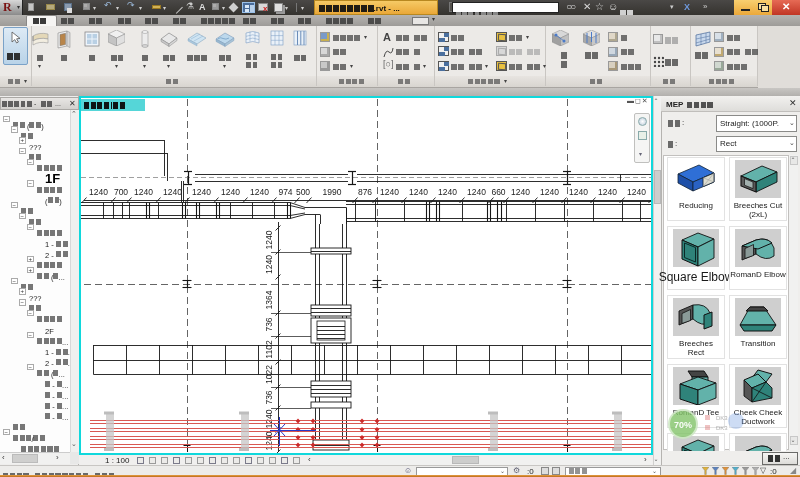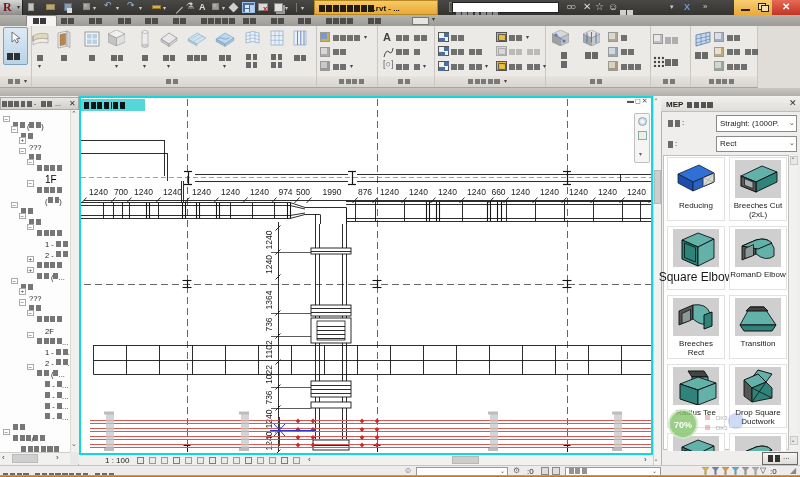--- a/index.html
+++ b/index.html
@@ -308,21 +308,21 @@
 <div class="ab" style="left:3px;top:115.5px;width:6.5px;height:6.5px;background:#fff;border:1px solid #aaa;font-size:6px;line-height:4.5px;text-align:center;color:#333">−</div>
 <div class="txt" style="left:13px;top:115.0px;height:9px"><span style="display:inline-block;vertical-align:middle;width:11.8px;height:6px;background-image:repeating-linear-gradient(90deg,rgba(55,55,55,.68) 0 5.2px,transparent 5.2px 6.6px);"></span><span style="font-size:7.5px;color:#222;position:relative;top:-0.5px"> (</span><span style="display:inline-block;vertical-align:middle;width:11.8px;height:6px;background-image:repeating-linear-gradient(90deg,rgba(55,55,55,.68) 0 5.2px,transparent 5.2px 6.6px);"></span><span style="font-size:7.5px;color:#222;position:relative;top:-0.5px">)</span></div>
 <div class="ab" style="left:11px;top:126.3px;width:6.5px;height:6.5px;background:#fff;border:1px solid #aaa;font-size:6px;line-height:4.5px;text-align:center;color:#333">−</div>
 <div class="txt" style="left:21px;top:125.8px;height:9px"><span style="display:inline-block;vertical-align:middle;width:11.8px;height:6px;background-image:repeating-linear-gradient(90deg,rgba(55,55,55,.68) 0 5.2px,transparent 5.2px 6.6px);"></span></div>
 <div class="ab" style="left:19px;top:137.1px;width:6.5px;height:6.5px;background:#fff;border:1px solid #aaa;font-size:6px;line-height:4.5px;text-align:center;color:#333">+</div>
 <div class="txt" style="left:29px;top:136.6px;height:9px"><span style="font-size:7.5px;color:#222;position:relative;top:-0.5px">???</span></div>
 <div class="ab" style="left:19px;top:147.9px;width:6.5px;height:6.5px;background:#fff;border:1px solid #aaa;font-size:6px;line-height:4.5px;text-align:center;color:#333">−</div>
 <div class="txt" style="left:29px;top:147.4px;height:9px"><span style="display:inline-block;vertical-align:middle;width:11.8px;height:6px;background-image:repeating-linear-gradient(90deg,rgba(55,55,55,.68) 0 5.2px,transparent 5.2px 6.6px);"></span></div>
 <div class="ab" style="left:27px;top:158.7px;width:6.5px;height:6.5px;background:#fff;border:1px solid #aaa;font-size:6px;line-height:4.5px;text-align:center;color:#333">−</div>
 <div class="txt" style="left:37px;top:158.2px;height:9px"><span style="display:inline-block;vertical-align:middle;width:25.0px;height:6px;background-image:repeating-linear-gradient(90deg,rgba(55,55,55,.68) 0 5.2px,transparent 5.2px 6.6px);"></span></div>
-<div class="txt" style="left:45px;top:169.0px;height:9px"><span style="font-size:10px;font-weight:normal;color:#000;position:relative;top:-0.5px">1F</span></div>
+<div class="txt" style="left:45px;top:169.0px;height:9px"><span style="font-size:13px;font-weight:bold;color:#000;position:relative;top:-0.5px">1F</span></div>
 <div class="ab" style="left:27px;top:180.3px;width:6.5px;height:6.5px;background:#fff;border:1px solid #aaa;font-size:6px;line-height:4.5px;text-align:center;color:#333">−</div>
 <div class="txt" style="left:37px;top:179.8px;height:9px"><span style="display:inline-block;vertical-align:middle;width:25.0px;height:6px;background-image:repeating-linear-gradient(90deg,rgba(55,55,55,.68) 0 5.2px,transparent 5.2px 6.6px);"></span></div>
 <div class="txt" style="left:45px;top:190.60000000000002px;height:9px"><span style="font-size:7.5px;color:#222;position:relative;top:-0.5px">(</span><span style="display:inline-block;vertical-align:middle;width:11.8px;height:6px;background-image:repeating-linear-gradient(90deg,rgba(55,55,55,.68) 0 5.2px,transparent 5.2px 6.6px);"></span><span style="font-size:7.5px;color:#222;position:relative;top:-0.5px">)</span></div>
 <div class="ab" style="left:11px;top:201.9px;width:6.5px;height:6.5px;background:#fff;border:1px solid #aaa;font-size:6px;line-height:4.5px;text-align:center;color:#333">−</div>
 <div class="txt" style="left:21px;top:201.4px;height:9px"><span style="display:inline-block;vertical-align:middle;width:11.8px;height:6px;background-image:repeating-linear-gradient(90deg,rgba(55,55,55,.68) 0 5.2px,transparent 5.2px 6.6px);"></span></div>
 <div class="ab" style="left:19px;top:212.7px;width:6.5px;height:6.5px;background:#fff;border:1px solid #aaa;font-size:6px;line-height:4.5px;text-align:center;color:#333">−</div>
 <div class="txt" style="left:29px;top:212.2px;height:9px"><span style="display:inline-block;vertical-align:middle;width:11.8px;height:6px;background-image:repeating-linear-gradient(90deg,rgba(55,55,55,.68) 0 5.2px,transparent 5.2px 6.6px);"></span></div>
 <div class="ab" style="left:27px;top:223.5px;width:6.5px;height:6.5px;background:#fff;border:1px solid #aaa;font-size:6px;line-height:4.5px;text-align:center;color:#333">−</div>
 <div class="txt" style="left:37px;top:223.0px;height:9px"><span style="display:inline-block;vertical-align:middle;width:25.0px;height:6px;background-image:repeating-linear-gradient(90deg,rgba(55,55,55,.68) 0 5.2px,transparent 5.2px 6.6px);"></span></div>
 <div class="txt" style="left:45px;top:233.8px;height:9px"><span style="font-size:7.5px;color:#222;position:relative;top:-0.5px">1 - </span><span style="display:inline-block;vertical-align:middle;width:11.8px;height:6px;background-image:repeating-linear-gradient(90deg,rgba(55,55,55,.68) 0 5.2px,transparent 5.2px 6.6px);"></span></div>
@@ -730,32 +730,32 @@
 <div class="ab" style="left:667px;top:364px;width:58px;height:64px;background:#fff;border:1px solid #e2e2e2"></div>
 <div class="ab" style="left:673px;top:367px;width:46px;height:38px;background:#cfcfcf;overflow:hidden">
       <div class="ab" style="left:1px;top:1px"><svg width="44" height="38" viewBox="0 0 44 38">
           <polygon points="14,3 30,3 34,9 18,9" fill="#444" stroke="#111" stroke-width="1"></polygon>
           <polygon points="18,9 34,9 34,14 18,14" fill="#62b2aa" stroke="#111" stroke-width="1"></polygon>
           <polygon points="6,16 24,9 42,15 24,22" fill="#62b2aa" stroke="#111" stroke-width="0.9"></polygon>
           <polygon points="6,16 24,22 24,37 6,31" fill="#2f837a" stroke="#111" stroke-width="1.0"></polygon>
           <polygon points="24,22 42,15 42,30 24,37" fill="#62b2aa" stroke="#111" stroke-width="0.9"></polygon>
         </svg></div>
     </div>
-<div class="txt" style="left:696px;top:408px;font-size:8px;color:#1a1a1a;transform:translateX(-50%)">Radius Tee</div>
+<div class="txt" style="left:696px;top:408px;font-size:8px;color:#1a1a1a;transform:translateX(-50%)">RomanD Tee</div>
 <div class="ab" style="left:729px;top:364px;width:58px;height:64px;background:#fff;border:1px solid #e2e2e2"></div>
 <div class="ab" style="left:735px;top:367px;width:46px;height:38px;background:#cfcfcf;overflow:hidden">
       <div class="ab" style="left:1px;top:1px"><svg width="44" height="38" viewBox="0 0 44 38">
           <polygon points="22,2 36,6 30,14 16,10" fill="#62b2aa" stroke="#111" stroke-width="1"></polygon>
           <polygon points="8,12 22,6 30,14 16,20" fill="#62b2aa" stroke="#111" stroke-width="1"></polygon>
           <polygon points="8,12 16,20 16,34 8,28" fill="#555" stroke="#111" stroke-width="0.9"></polygon>
           <polygon points="16,20 30,14 36,20 36,30 16,34" fill="#2f837a" stroke="#111" stroke-width="0.9"></polygon>
           <path d="M16,20 L36,30 M30,14 L16,34" stroke="#111" stroke-width="0.8"></path>
         </svg></div>
     </div>
-<div class="txt" style="left:758px;top:408px;font-size:8px;color:#1a1a1a;transform:translateX(-50%)">Drop Square</div>
+<div class="txt" style="left:758px;top:408px;font-size:8px;color:#1a1a1a;transform:translateX(-50%)">Cheek Cheek</div>
 <div class="txt" style="left:758px;top:417px;font-size:8px;color:#1a1a1a;transform:translateX(-50%)">Ductwork</div>
 <div class="ab" style="left:667px;top:433px;width:58px;height:64px;background:#fff;border:1px solid #e2e2e2"></div>
 <div class="ab" style="left:673px;top:436px;width:46px;height:38px;background:#cfcfcf;overflow:hidden">
       <div class="ab" style="left:1px;top:1px"><svg width="44" height="38" viewBox="0 0 44 38">
           <polygon points="8,10 24,3 40,9 24,17" fill="#62b2aa" stroke="#111" stroke-width="0.9"></polygon>
           <polygon points="8,10 24,17 24,36 8,29" fill="#2f837a" stroke="#111" stroke-width="1.0"></polygon>
           <polygon points="24,17 40,9 40,28 24,36" fill="#62b2aa" stroke="#111" stroke-width="0.9"></polygon>
           <polygon points="10.5,13 21.5,17.5 21.5,32 10.5,27.5" fill="none" stroke="#0a2a28" stroke-width="1"></polygon>
         </svg></div>
     </div>

